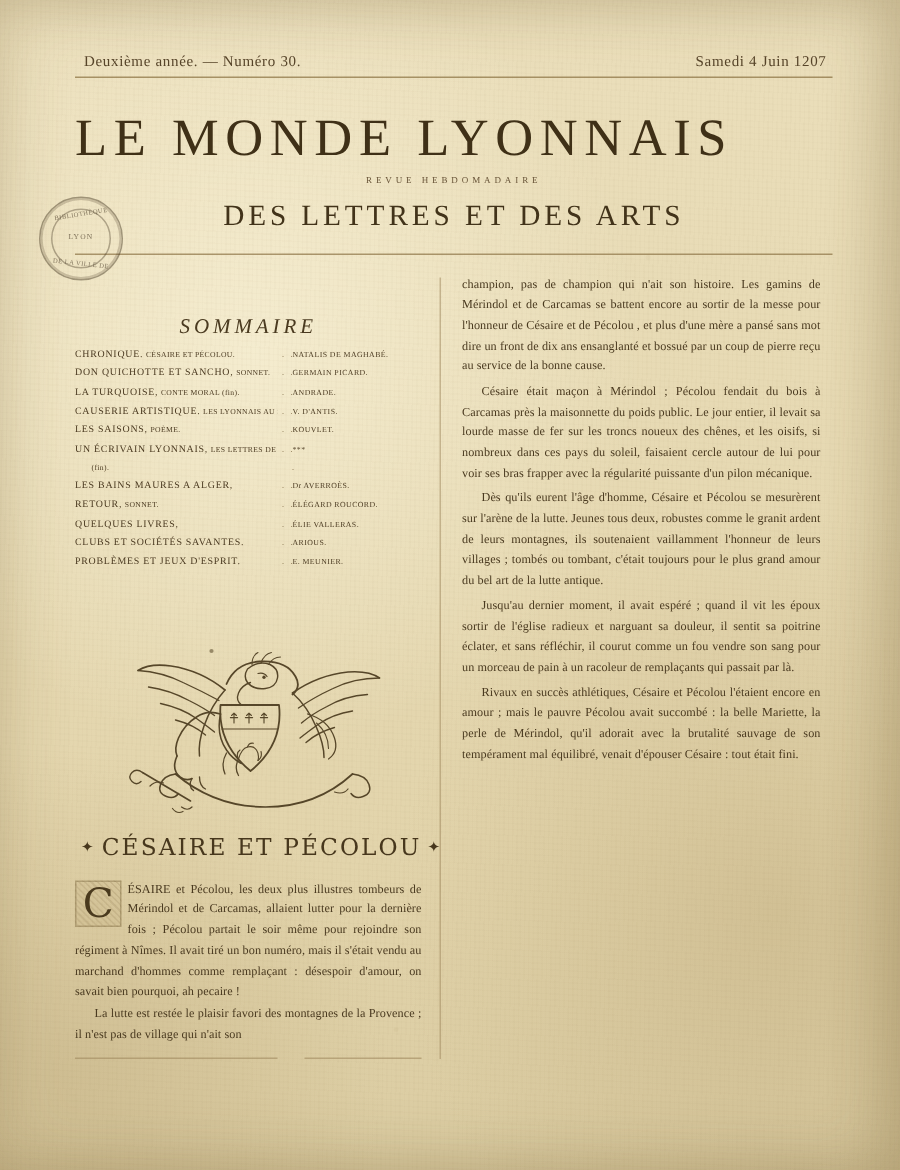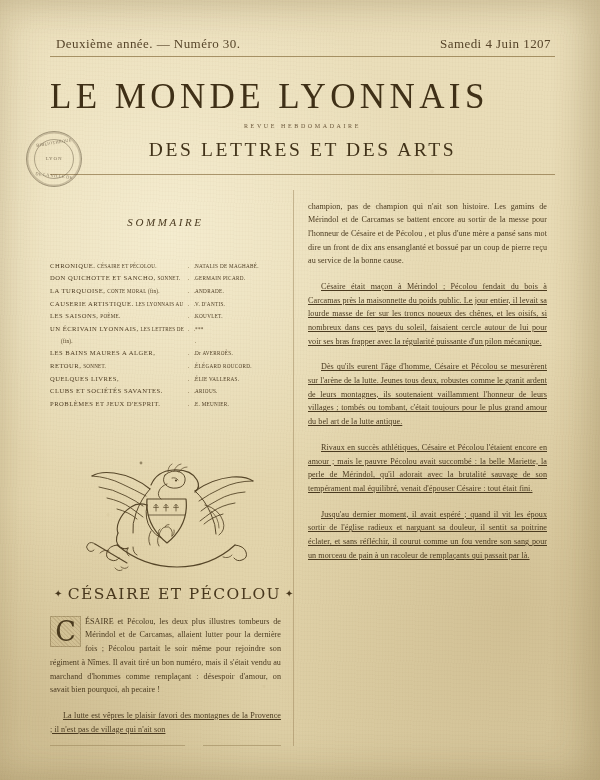--- a/index.html
+++ b/index.html
@@ -49,21 +49,21 @@
     position: absolute;
     left: 50px; top: 36px;
     width: 505px;
   }
 
   
   .issue-line {
     display: flex;
     justify-content: space-between;
     align-items: baseline;
-    font-size: 13px;
+    font-size: 10px;
     letter-spacing: .45px;
     color: #57452a;
     padding: 0 4px 4px 6px;
   }
   .rule-top {
     border-top: 1px solid #8d7546;
     opacity: .75;
     margin-bottom: 22px;
   }
   .title-main {
@@ -132,24 +132,24 @@
     margin-top: 13px;
   }
   .col-left  { width: 243px; padding-right: 12px; box-sizing: border-box; }
   .col-rule  { width: 1px; background: #9b845a; opacity: .5; margin-top: 2px; }
   .col-right { width: 253px; padding-left: 14px; box-sizing: border-box; }
 
   
   .sommaire-title {
     text-align: center;
     font-style: italic;
-    font-size: 11px;
+    font-size: 14px;
     letter-spacing: 2.6px;
     color: #4a3a20;
-    margin: 28px 0 32px 0;
+    margin: 28px 0 4px 0;
   }
   .toc { font-size: 6.1px; line-height: 1.92; color: #4d3c23; }
   .toc-row { display: flex; align-items: baseline; }
   .toc-left {
     width: 135px;
     overflow: hidden;
     white-space: nowrap;
     letter-spacing: .25px;
   }
   .toc-left .cap { font-size: 6.6px; letter-spacing: .5px; }
@@ -189,25 +189,25 @@
     font-weight: 400;
     margin: 4px 0 12px 0;
     white-space: nowrap;
   }
   .art-title .orn { font-size: 10px; vertical-align: 2px; padding: 0 4px; }
 
   p.body {
     font-size: 8.15px;
     line-height: 1.68;
     text-align: justify;
-    margin: 12px 0 1px 0;
+    margin: 0 0 1px 0;
     color: #4a3a20;
     letter-spacing: .05px;
   }
-  p.body.indent { text-indent: 13px; text-decoration: underline; }
+  p.body.indent { text-indent: 13px; }
   .col-right p.body { margin-bottom: 3px; }
   .col-right p.body.indent { text-indent: 13px; }
 
   .dropcap-para { position: relative; min-height: 34px; }
   .dropcap {
     float: left;
     width: 31px; height: 31px;
     margin: 1px 4px 0 0;
     position: relative;
     font-family: "DejaVu Serif", serif;
@@ -436,37 +436,37 @@
 
         <div class="art-title">
           <span class="orn">✦</span><span>CÉSAIRE ET PÉCOLOU</span><span class="orn">✦</span>
         </div>
 
         <div class="dropcap-para">
           <span class="dropcap">C</span>
           <p class="body">ÉSAIRE et Pécolou, les deux plus illustres tombeurs de Mérindol et de Carcamas, allaient lutter pour la dernière fois ; Pécolou partait le soir même pour rejoindre son régiment à Nîmes. Il avait tiré un bon numéro, mais il s'était vendu au marchand d'hommes comme remplaçant : désespoir d'amour, on savait bien pourquoi, ah pecaire !</p>
         </div>
 
-        <p class="body indent">La lutte est vêpres le plaisir favori des montagnes de la Provence ; il n'est pas de village qui n'ait son</p>
+        <p class="body indent">La lutte est restée le plaisir favori des montagnes de la Provence ; il n'est pas de village qui n'ait son</p>
 
         <div class="bottom-rule">
           <i class="br1"></i>
           <i class="br2"></i>
         </div>
 
       </div>
 
       <div class="col-rule"></div>
 
       <div class="col-right">
         <p class="body">champion, pas de champion qui n'ait son histoire. Les gamins de Mérindol et de Carcamas se battent encore au sortir de la messe pour l'honneur de Césaire et de Pécolou , et plus d'une mère a pansé sans mot dire un front de dix ans ensanglanté et bossué par un coup de pierre reçu au service de la bonne cause.</p>
         <p class="body indent">Césaire était maçon à Mérindol ; Pécolou fendait du bois à Carcamas près la maisonnette du poids public. Le jour entier, il levait sa lourde masse de fer sur les troncs noueux des chênes, et les oisifs, si nombreux dans ces pays du soleil, faisaient cercle autour de lui pour voir ses bras frapper avec la régularité puissante d'un pilon mécanique.</p>
         <p class="body indent">Dès qu'ils eurent l'âge d'homme, Césaire et Pécolou se mesurèrent sur l'arène de la lutte. Jeunes tous deux, robustes comme le granit ardent de leurs montagnes, ils soutenaient vaillamment l'honneur de leurs villages ; tombés ou tombant, c'était toujours pour le plus grand amour du bel art de la lutte antique.</p>
+        <p class="body indent">Jusqu'au dernier moment, il avait espéré ; quand il vit les époux sortir de l'église radieux et narguant sa douleur, il sentit sa poitrine éclater, et sans réfléchir, il courut comme un fou vendre son sang pour un morceau de pain à un racoleur de remplaçants qui passait par là.</p>
         <p class="body indent">Rivaux en succès athlétiques, Césaire et Pécolou l'étaient encore en amour ; mais le pauvre Pécolou avait succombé : la belle Mariette, la perle de Mérindol, qu'il adorait avec la brutalité sauvage de son tempérament mal équilibré, venait d'épouser Césaire : tout était fini.</p>
-        <p class="body indent">Jusqu'au dernier moment, il avait espéré ; quand il vit les époux sortir de l'église radieux et narguant sa douleur, il sentit sa poitrine éclater, et sans réfléchir, il courut comme un fou vendre son sang pour un morceau de pain à un racoleur de remplaçants qui passait par là.</p>
       </div>
 
     </div>
   </div>
 
   <div class="stamp">
     <div class="stamp-txt">
       <span class="s1">BIBLIOTHÈQUE</span>
       <span class="s2">LYON</span>
       <span class="s3">DE LA VILLE DE</span>

